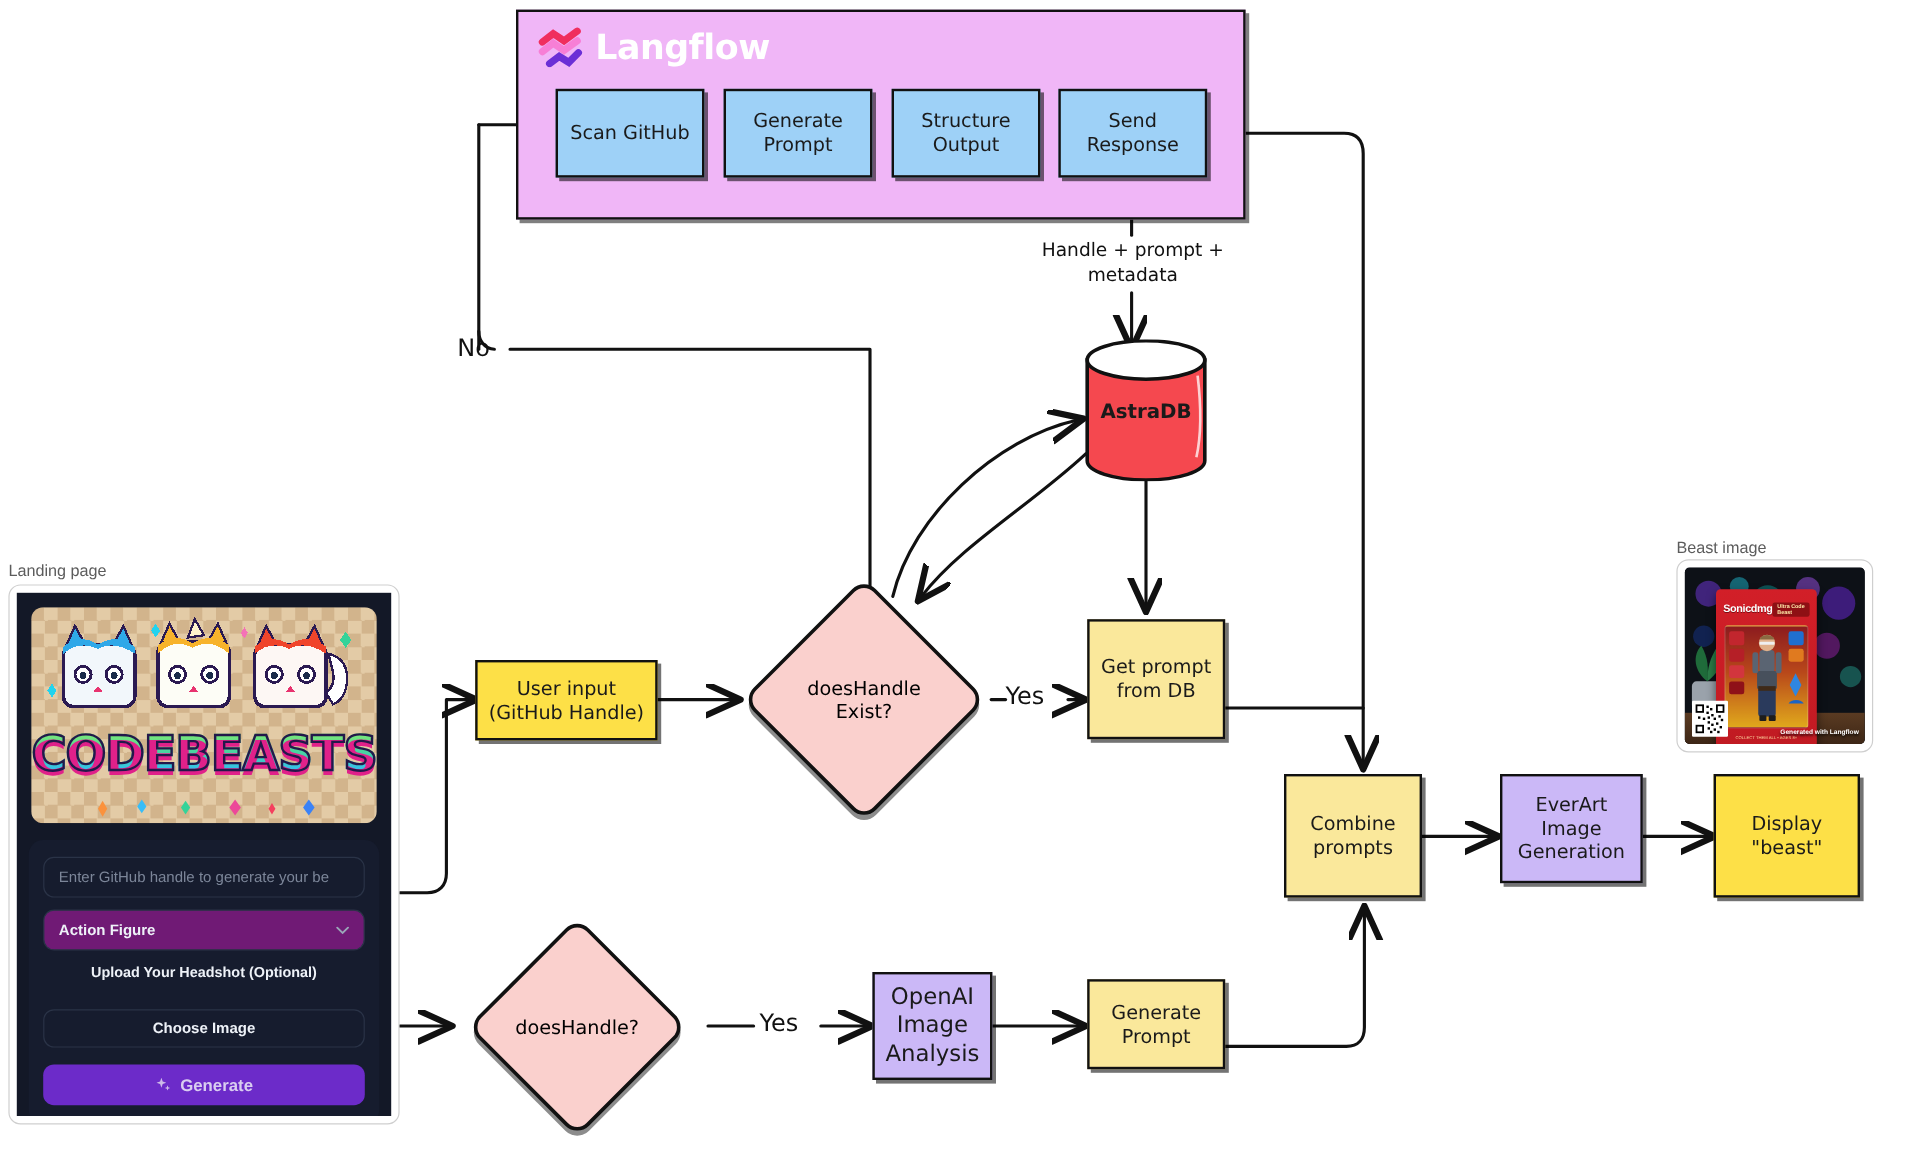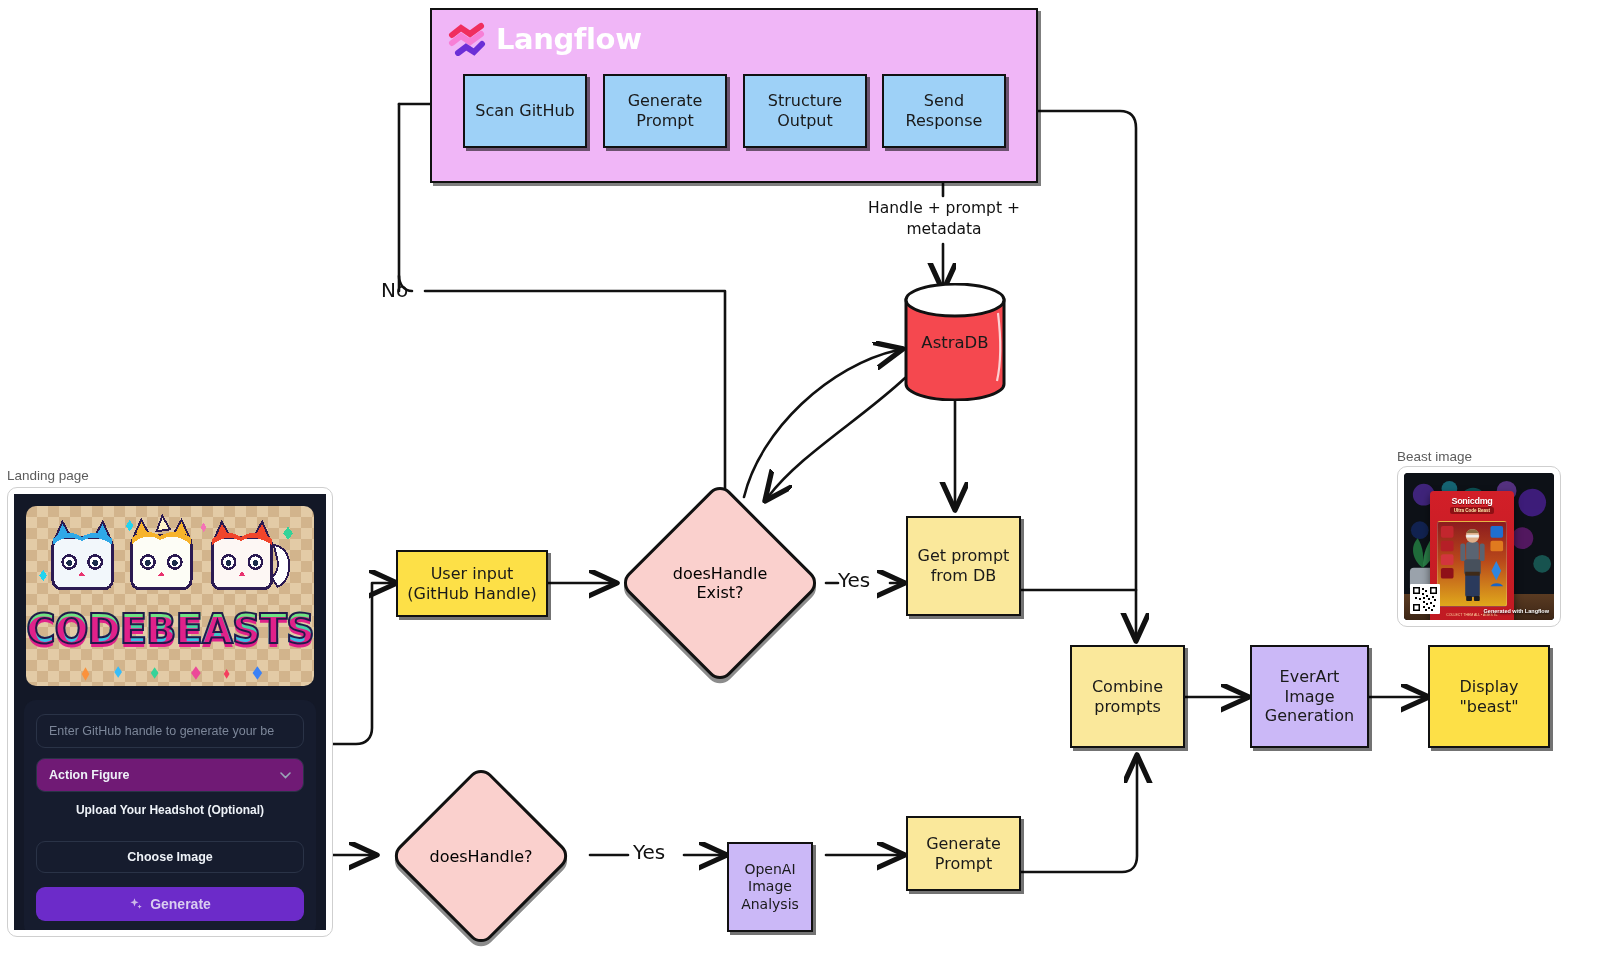--- a/index.html
+++ b/index.html
@@ -190,21 +190,21 @@
   }
   .bokeh { position:absolute; inset:0; }
   .pkg {
     position:absolute; left:26px; top:18px; width:84px; height:132px;
     background:linear-gradient(180deg,#d21f28 0%,#c01a22 100%);
     border-radius:4px;
     box-shadow:0 4px 8px rgba(0,0,0,.55);
   }
   .pkg-hdr {
     position:absolute; left:6px; top:5px; right:6px; height:22px;
-    display:flex; flex-direction:column; align-items:center; 
+    display:flex; flex-direction:row; align-items:center; justify-content:center;
   }
   .pkg-brand {
     color:#fff; font-size:9px; font-weight:bold;
     font-family:"Liberation Sans", sans-serif; letter-spacing:-.3px;
     text-shadow:0 1px 0 #7a0d12;
   }
   .pkg-sub {
     color:#ffe9a8; font-size:4.5px; font-weight:bold;
     font-family:"Liberation Sans", sans-serif;
     background:#8e1014; padding:1px 4px; border-radius:2px; margin-top:1px;
@@ -322,51 +322,51 @@
   <div class="edge-label" style="left:838px; top:568px; font-size:20px;">Yes</div>
 
   <div class="edge-label" style="left:633px; top:840px; font-size:20px;">Yes</div>
 
   <div class="cyl" style="left:900px; top:283px; width:110px; height:118px;">
     <svg width="110" height="118" viewBox="0 0 110 118">
       <path d="M6,17 L6,101 A49,16 0 0 0 104,101 L104,17 Z" fill="#f5484f" stroke="#111" stroke-width="3"></path>
       <ellipse cx="55" cy="17" rx="49" ry="16" fill="#ffffff" stroke="#111" stroke-width="3"></ellipse>
       <path d="M98,30 C101,55 101,80 97,98" fill="none" stroke="#ffffff" stroke-width="2.2" opacity=".75"></path>
     </svg>
-    <div style="position:absolute; left:0; top:0; width:110px; height:118px; display:flex; align-items:center; justify-content:center; font-size:16.5px; color:#1a1a1a;">AstraDB</div>
+    <div style="position:absolute; left:0; top:0; width:110px; height:118px; display:flex; align-items:center; justify-content:center; font-size:16.5px; color:#1a1a1a;font-weight:bold;">AstraDB</div>
   </div>
 
   <div class="node rect green" style="left:396px; top:550px; width:152px; height:67px; font-size:16px;">User input
 (GitHub Handle)</div>
 
   <div class="diamond" style="left:620px; top:485px; width:200px; height:196px;">
     <div class="dshape" style="left:28px; top:26px; width:144px; height:144px;"></div>
     <div class="dlabel" style="font-size:16px;">doesHandle
 Exist?</div>
   </div>
 
   <div class="node rect yellow" style="left:1070px; top:645px; width:115px; height:103px; font-size:16px;">Combine
 prompts</div>
 
   <div class="node rect yellow" style="left:906px; top:516px; width:115px; height:100px; font-size:16px;">Get prompt
 from DB</div>
 
-  <div class="node rect purple" style="left:1250px; top:645px; width:119px; height:103px; font-size:16px;">EverArt
+  <div class="node rect purple" style="left:1250px; top:645px; width:119px; height:91px; font-size:16px;">EverArt
 Image
 Generation</div>
 
   <div class="node rect green" style="left:1428px; top:645px; width:122px; height:103px; font-size:16px;">Display
 "beast"</div>
 
   <div class="diamond" style="left:372px; top:765px; width:218px; height:182px;">
     <div class="dshape" style="left:44px; top:26px; width:130px; height:130px;"></div>
     <div class="dlabel" style="font-size:16px;">doesHandle?</div>
   </div>
 
-  <div class="node rect purple" style="left:727px; top:842px; width:86px; height:90px; font-size:14px;">OpenAI
+  <div class="node rect purple" style="left:727px; top:810px; width:100px; height:90px; font-size:19px;">OpenAI
 Image
 Analysis</div>
 
   <div class="node rect yellow" style="left:906px; top:816px; width:115px; height:75px; font-size:16px;">Generate
 Prompt</div>
 
   <div class="mock-caption" style="left:7px; top:468px;">Landing page</div>
 
   <div class="mock-frame" style="left:7px; top:487px; width:326px; height:450px;">
     <div class="app">

